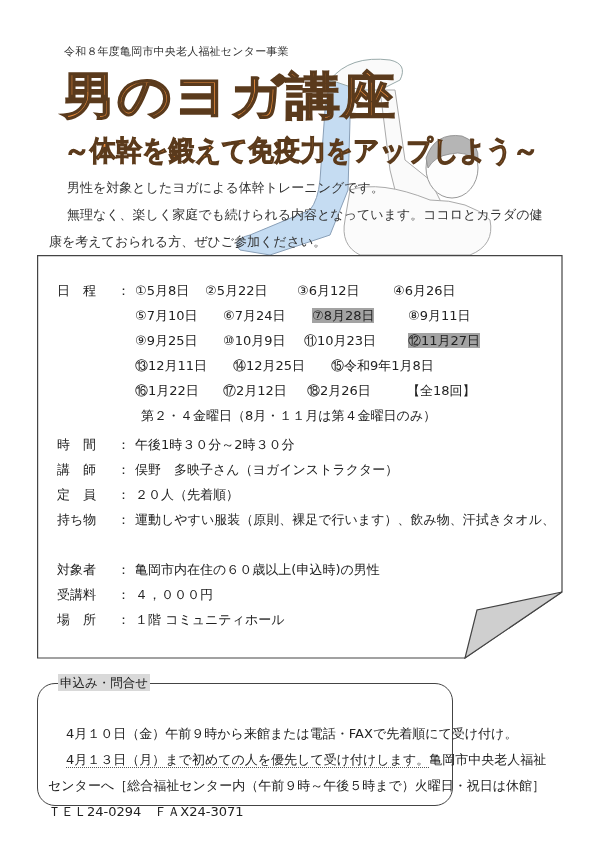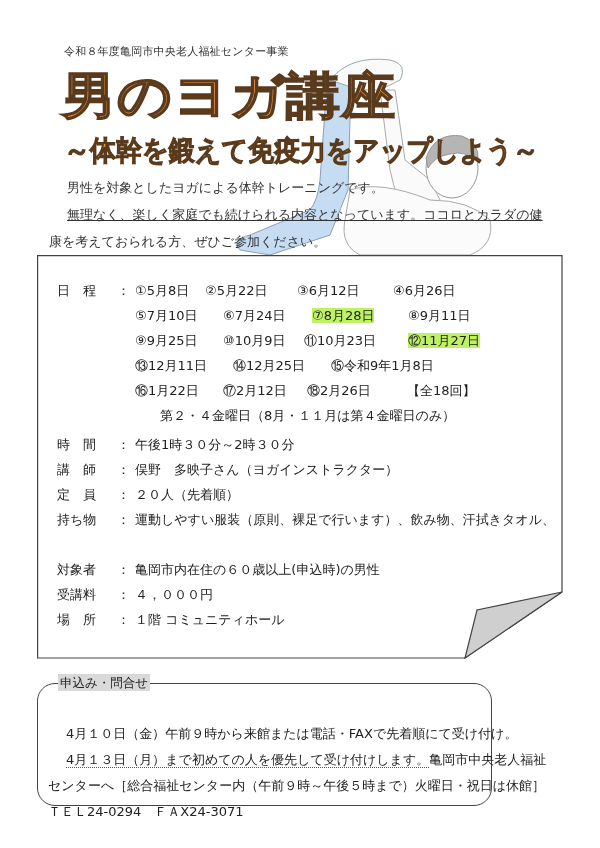--- a/index.html
+++ b/index.html
@@ -35,25 +35,25 @@
 
   
   #info-box {
     position: absolute; left: 37px; top: 255px; width: 525px; height: 403px; z-index: 1;
   }
   #info-box svg.frame { position: absolute; left: 0; top: 0; }
   .row { position: absolute; font-size: 13px; line-height: 16px; color: #222; white-space: nowrap; }
   .lbl { position: absolute; left: 20px; }
   .colon { position: absolute; left: 80px; }
   .val { position: absolute; left: 98px; }
-  .hl { background: #bef264; }
+  .hl { background: #a3a3a3; }
 
   
   #inquiry {
-    position: absolute; left: 37px; top: 683px; width: 455px; height: 123px;
+    position: absolute; left: 37px; top: 683px; width: 416px; height: 123px;
     border: 1.2px solid #444; border-radius: 18px; box-sizing: border-box;
   }
   .inq-title {
     position: absolute; left: 20px; top: -10px; background: #d9d9d9; padding: 0 2px;
     font-size: 12.5px; line-height: 17px; color: #222;
   }
   .inq-line { position: absolute; font-size: 13px; line-height: 16px; color: #222; white-space: nowrap; margin-top: 31px; }
   .dotted { border-bottom: 1px dotted #555; }
 </style>
 </head>
@@ -72,21 +72,21 @@
   <ellipse cx="222" cy="118" rx="26" ry="30" fill="#fdfdfd" stroke="#999" stroke-width="1"></ellipse>
 
   <path d="M196 108 Q205 82 232 86 Q250 92 248 112 Q236 100 220 104 Q205 106 198 118 Z" fill="#b5b5b5" stroke="#888" stroke-width="0.8"></path>
 </svg>
 
 <div class="abs org-line">令和８年度亀岡市中央老人福祉センター事業</div>
 <div class="abs title">男のヨガ講座</div>
 <div class="abs subtitle">～体幹を鍛えて免疫力をアップしよう～</div>
 
 <div class="abs intro" style="left:67px; top:180px;">男性を対象としたヨガによる体幹トレーニングです。</div>
-<div class="abs intro" style="left:67px; top:207px;text-decoration:underline;">無理なく、楽しく家庭でも続けられる内容となっています。ココロとカラダの健</div>
+<div class="abs intro" style="left:67px; top:207px;">無理なく、楽しく家庭でも続けられる内容となっています。ココロとカラダの健</div>
 <div class="abs intro" style="left:49px; top:234px;">康を考えておられる方、ぜひご参加ください。</div>
 
 <div id="info-box">
   <svg class="frame" width="526" height="404" viewBox="0 0 526 404">
     <path d="M0.6 0.6 L525 0.6 L525 337 L428 403 L0.6 403 Z" fill="#fff" stroke="#444" stroke-width="1.2"></path>
     <path d="M525 337 L440 355 L428 403 Z" fill="#cfcfcf" stroke="#444" stroke-width="1.2"></path>
   </svg>
 
   <div class="row" style="top:28px; width:500px;">
     <span class="lbl">日　程</span>
@@ -111,21 +111,21 @@
 
   <div class="row" style="top:103px; left:98px;"><span>⑬12月11日</span></div>
   <div class="row" style="top:103px; left:196px;"><span>⑭12月25日</span></div>
   <div class="row" style="top:103px; left:294px;"><span>⑮令和9年1月8日</span></div>
 
   <div class="row" style="top:128px; left:98px;"><span>⑯1月22日</span></div>
   <div class="row" style="top:128px; left:186px;"><span>⑰2月12日</span></div>
   <div class="row" style="top:128px; left:270px;"><span>⑱2月26日</span></div>
   <div class="row" style="top:128px; left:362px;margin-left:8px;"><span>【全18回】</span></div>
 
-  <div class="row" style="top:153px; left:104px;margin-left:19px;"><span>第２・４金曜日（8月・１１月は第４金曜日のみ）</span></div>
+  <div class="row" style="top:153px; left:104px;"><span>第２・４金曜日（8月・１１月は第４金曜日のみ）</span></div>
 
   <div class="row" style="top:182px; width:500px;">
     <span class="lbl">時　間</span>
     <span class="colon">：</span>
     <span class="val">午後1時３０分～2時３０分</span>
   </div>
 
   <div class="row" style="top:207px; width:500px;">
     <span class="lbl">講　師</span>
     <span class="colon">：</span>

